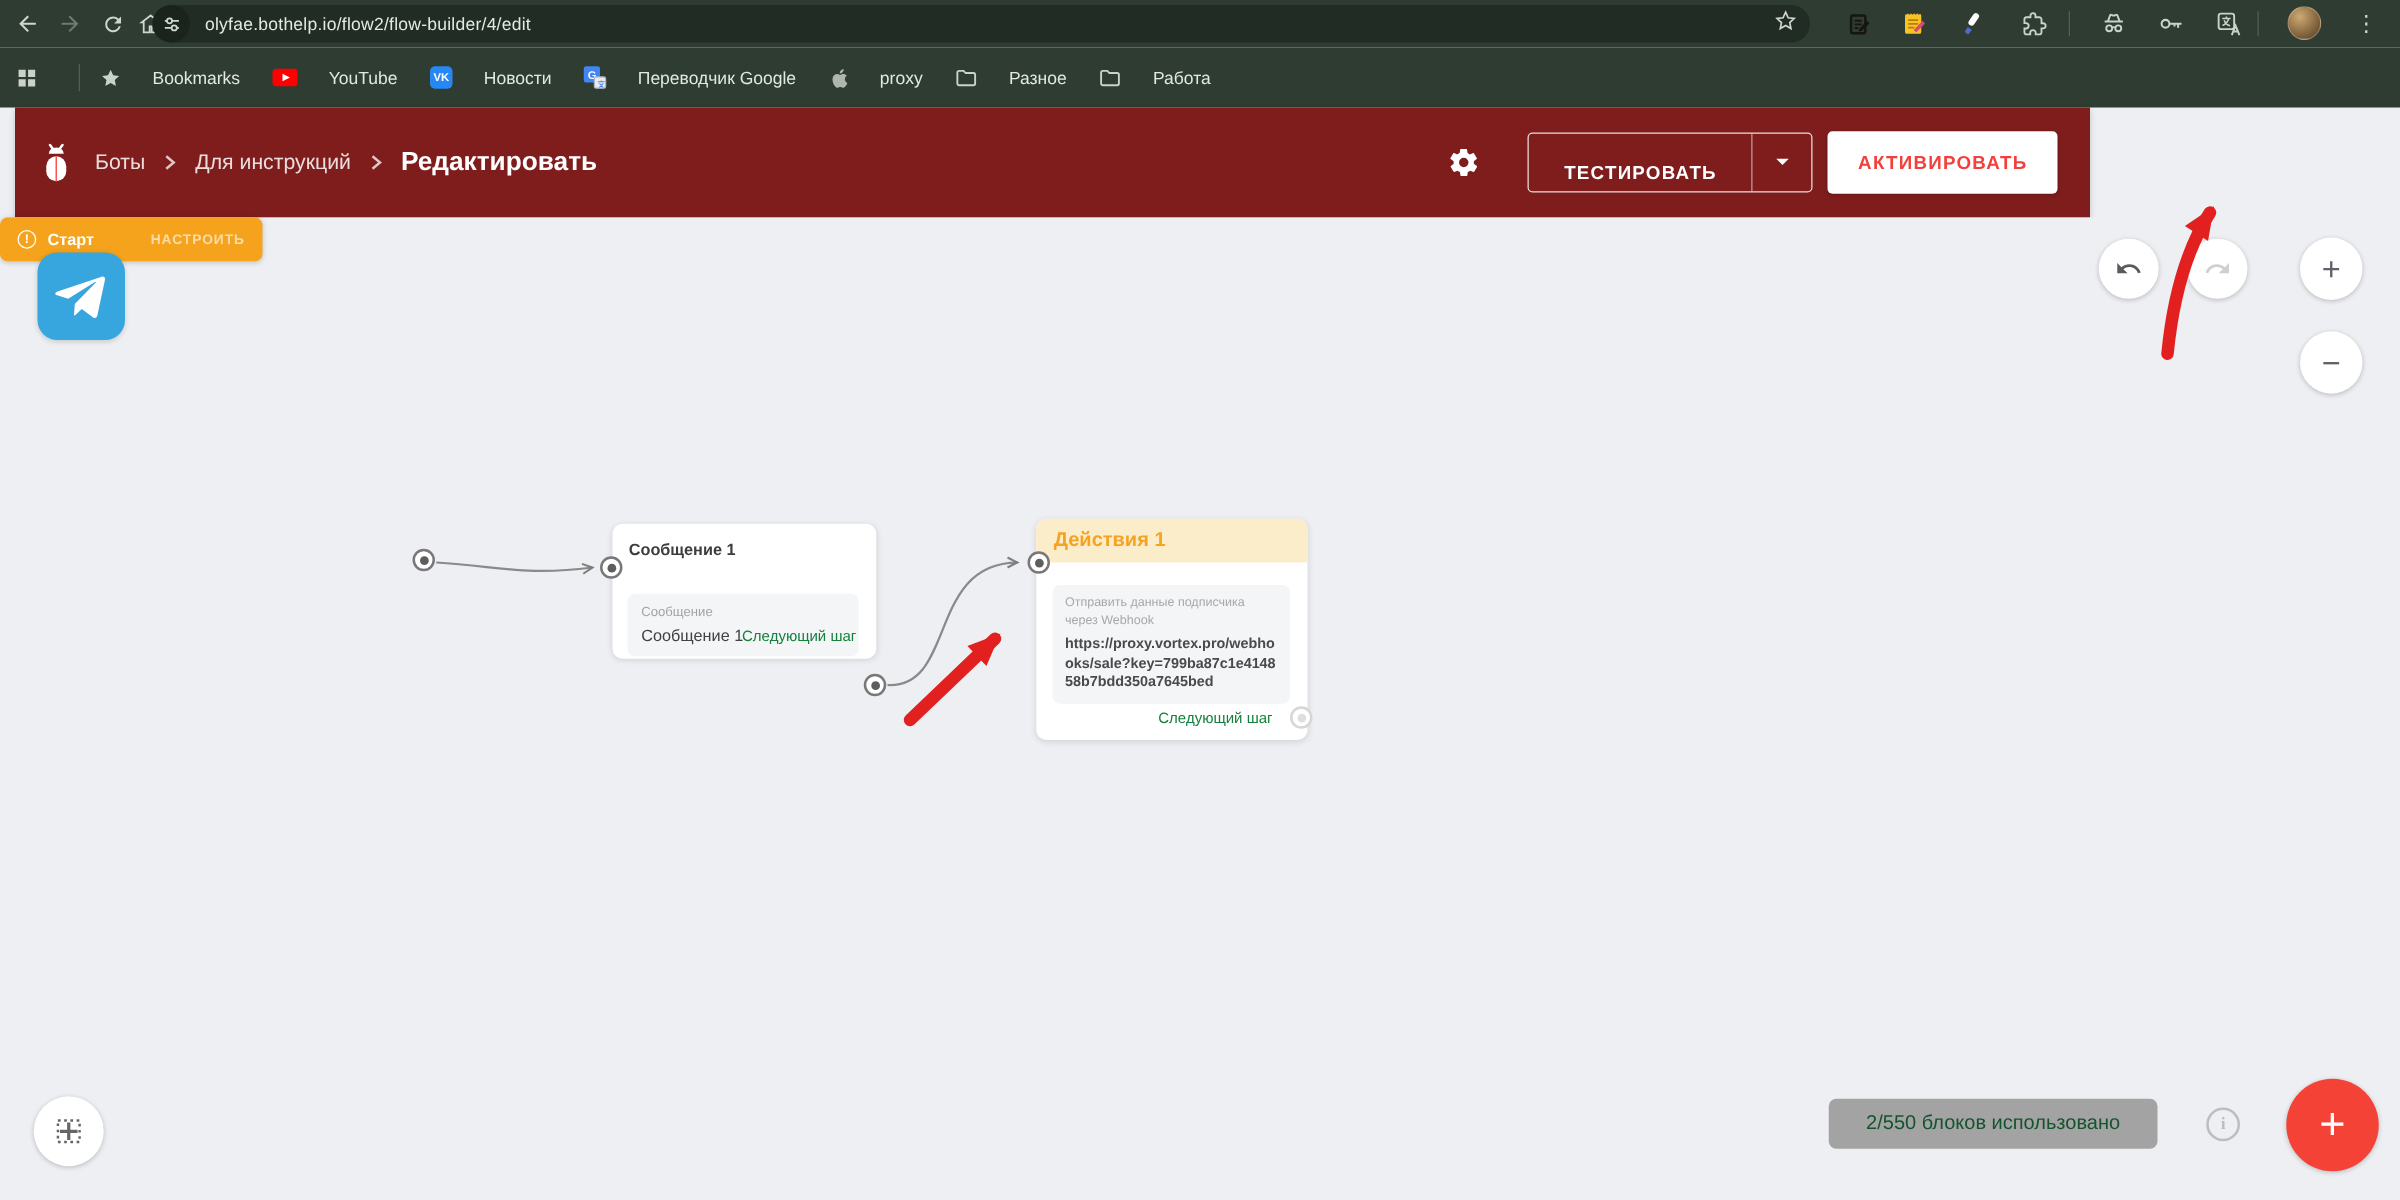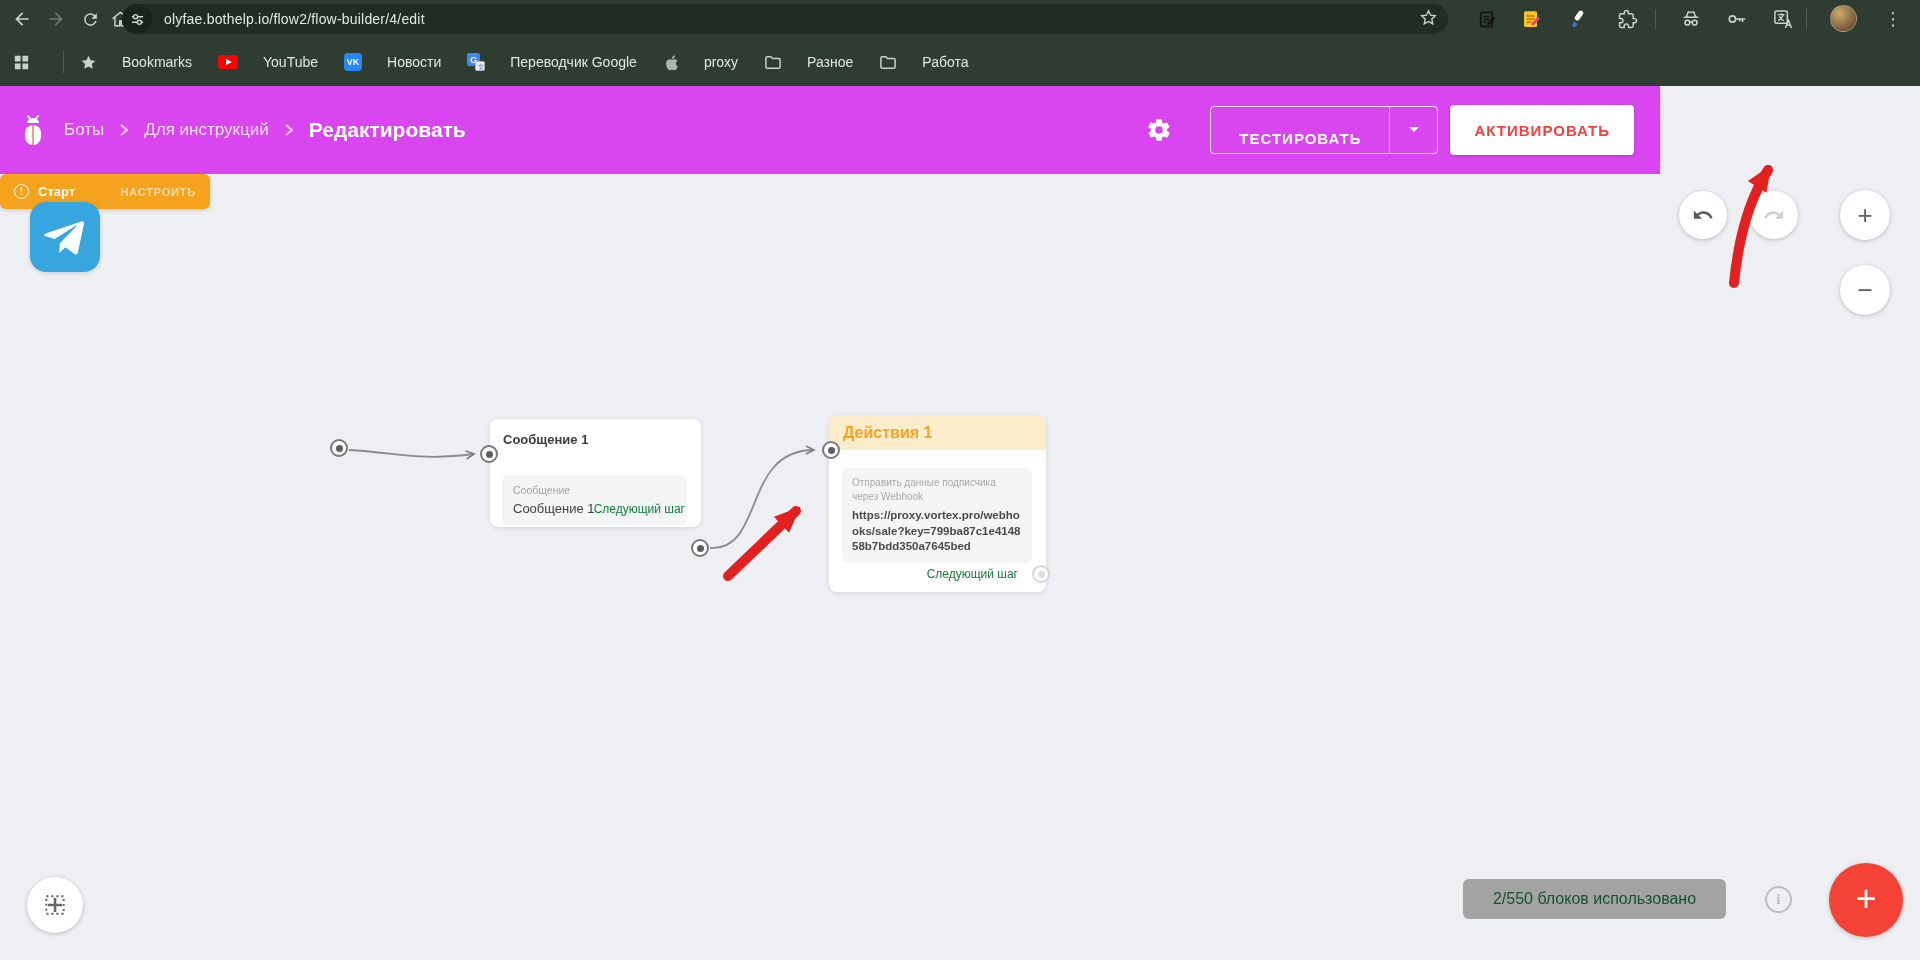--- a/index.html
+++ b/index.html
@@ -25,21 +25,21 @@
   .bm-div { width:1px; height:22px; background:rgba(255,255,255,.18); margin:0 16px 0 6px; }
   .yt-ic { width:20px; height:14px; background:#f00; border-radius:3px; position:relative; }
   .yt-ic::after { content:""; position:absolute; left:8px; top:3.5px; border-left:6px solid #fff; border-top:3.5px solid transparent; border-bottom:3.5px solid transparent; }
   .vk-ic { width:18px; height:18px; background:#2787f5; border-radius:4px; color:#fff; font-size:9px; font-weight:bold; display:flex; align-items:center; justify-content:center; }
   .tr-ic { position:relative; width:18px; height:18px; }
   .tr-ic .b1 { position:absolute; left:0; top:0; width:13px; height:13px; background:#4285f4; border-radius:2px; color:#fff; font-size:9px; font-weight:bold; display:flex; align-items:center; justify-content:center; }
   .tr-ic .b2 { position:absolute; right:0; bottom:0; width:10px; height:10px; background:#e8eaed; border:1px solid #aeb4bc; border-radius:2px; }
   .tr-ic .b2 svg { display:block; margin:1px; }
 
   
-  .appbar { position:absolute; left:0; top:86px; width:1660px; height:88px; background:#d946ef; box-shadow:0 2px 5px rgba(0,0,0,.18); }
+  .appbar { position:absolute; left:12px; top:86px; width:1660px; height:88px; background:#7f1d1d; box-shadow:0 2px 5px rgba(0,0,0,.18); }
   .crumb { color:rgba(255,255,255,.85); font-size:17px; }
   .crumb-sep { margin:0 14px; display:inline-flex; }
   .page-title { color:#fff; font-size:21px; font-weight:bold; }
   .appbar-left { position:absolute; left:20px; top:0; height:88px; display:flex; align-items:center; }
   .appbar-right { position:absolute; right:26px; top:0; height:88px; display:flex; align-items:center; }
   .btn-test { height:48px; border:1px solid rgba(255,255,255,.85); border-radius:4px; display:flex; align-items:center; color:#fff; font-size:15px; font-weight:bold; letter-spacing:1px; }
   .btn-test .lbl { padding:0 28px;margin-top:16px; }
   .btn-test .caret { width:48px; height:100%; border-left:1px solid rgba(255,255,255,.55); display:flex; align-items:center; justify-content:center; }
   .btn-activate { height:50px; background:#fff; border-radius:4px; color:#f4403c; font-size:15px; font-weight:bold; letter-spacing:1px; display:flex; align-items:center; padding:0 24px; margin-left:12px; box-shadow:0 1px 3px rgba(0,0,0,.2); }
 

